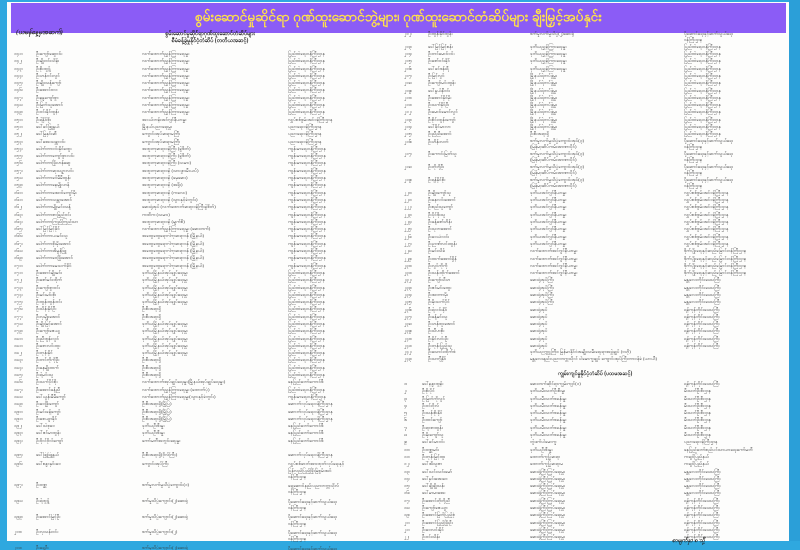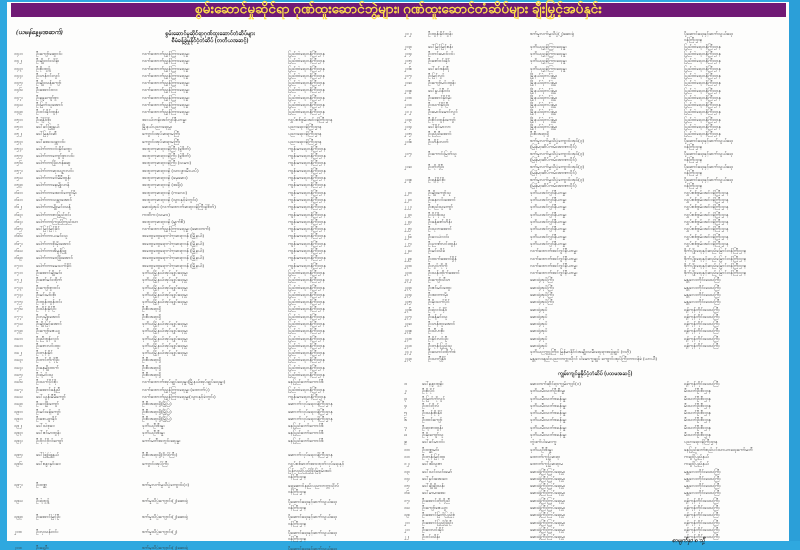--- a/index.html
+++ b/index.html
@@ -5,21 +5,21 @@
   html,body{margin:0;padding:0;background:#e8e8e8;}
   .page{position:relative;width:800px;height:550px;background:#fdfdfc;overflow:hidden;
         font-family:"Liberation Serif", serif;color:#3a3a3a;}
   
   .frame{position:absolute;background:#2fa8df;}
   .frame-top{left:0;top:0;width:800px;height:2px;}
   .frame-left{left:0;top:0;width:7px;height:550px;}
   .frame-right{left:789px;top:0;width:11px;height:550px;background:#2b9fd8;}
   .frame-bottom{left:0;top:541px;width:800px;height:9px;}
   
-  .banner{position:absolute;left:11px;top:3px;width:775px;height:14px;background:#701a75;
+  .banner{position:absolute;left:11px;top:3px;width:775px;height:30px;background:#8b5cf6;
           display:flex;align-items:center;justify-content:center;}
   .banner span{color:#ffe14a;font-size:13.5px;font-weight:bold;letter-spacing:.2px;white-space:nowrap;}
   .contnote{position:absolute;left:16px;top:28px;font-size:6.5px;font-style:italic;font-weight:bold;color:#222;}
   .subhead{position:absolute;left:55px;top:30px;width:310px;text-align:center;font-weight:bold;
            font-size:5.6px;line-height:7px;color:#222;}
   .pagenote{position:absolute;left:672px;top:536px;font-size:5.8px;font-style:italic;font-weight:bold;color:#222;}
   
   .tbl{position:absolute;}
   .t-left{left:14px;top:50px;width:386px;}
   .t-bleft{left:14px;top:452px;width:386px;}

